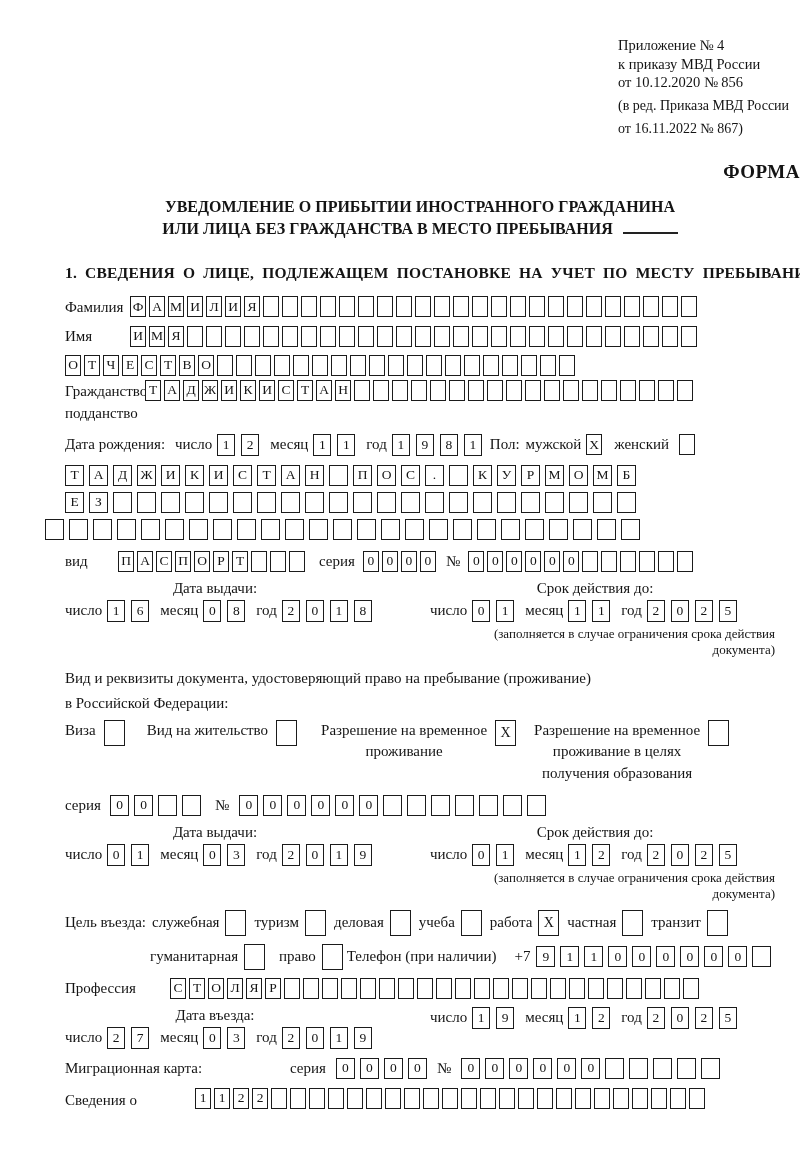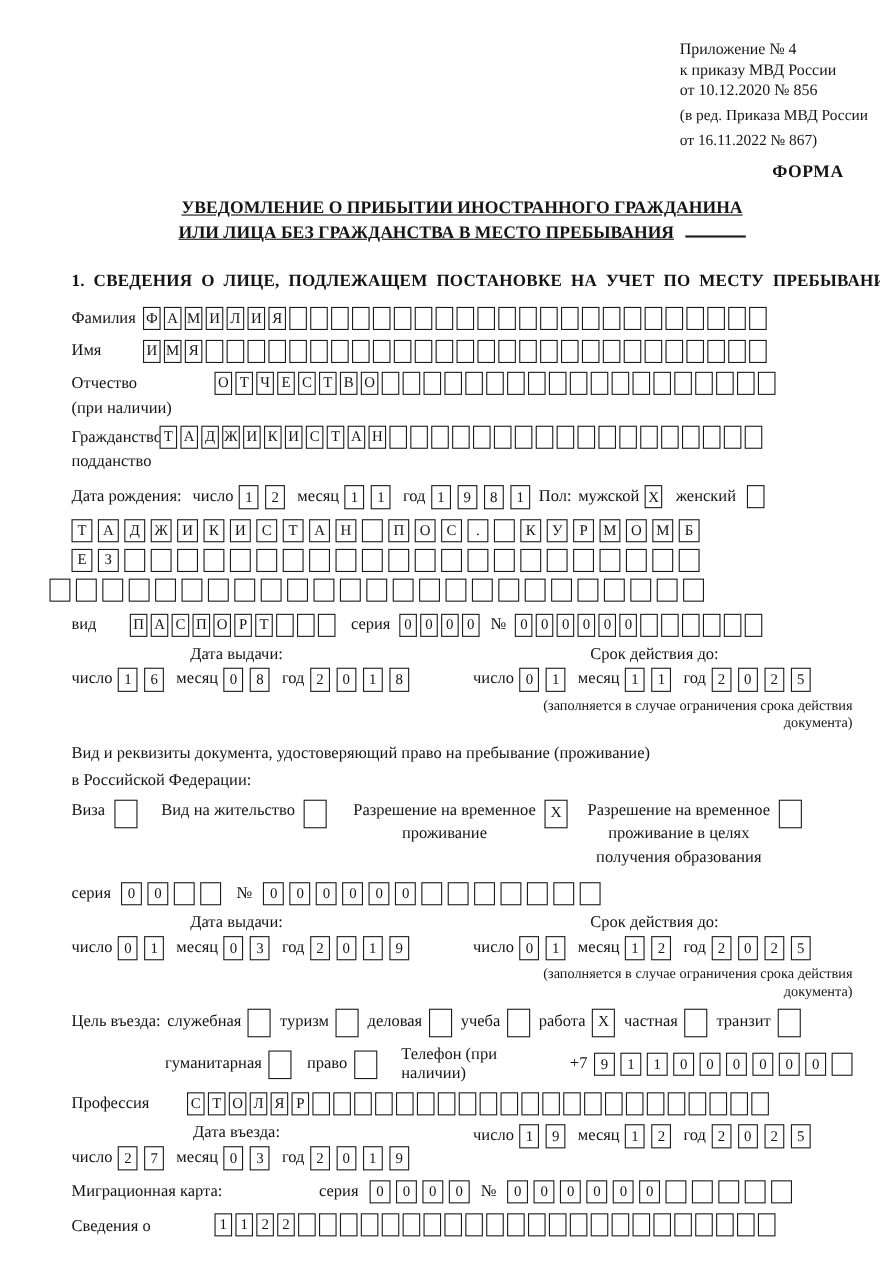--- a/index.html
+++ b/index.html
@@ -16,34 +16,32 @@
   }
   .appendix {
     margin: 36px 0 0 618px;
     width: 178px;
     line-height: 1.28;
     font-size: 14.5px;
   }
   .appendix .part2 { margin-top: 5px; font-size: 14px; }
   .forma {
     text-align: right;
-    padding-right: 33px;
-    margin-top: 11px;
+    margin-top: 24px;
     font-weight: bold;
-    font-size: 16px;
+    font-size: 19px;
     letter-spacing: 0.5px;
   }
   .content { padding: 0 25px 0 65px; }
   .title {
     margin-top: 13px;
     text-align: center;
     font-weight: bold;
     font-size: 16px;
     line-height: 1.35;
-    text-decoration: underline;
   }
   .title .uline {
     display: inline-block;
     width: 55px;
     border-bottom: 2px solid #222;
     height: 14px;
     margin-left: 10px;
   }
   .sect-head {
     margin-top: 24px;
@@ -180,24 +178,20 @@
           <span class="cell"></span>
           <span class="cell"></span>
           <span class="cell"></span>
           <span class="cell"></span>
           <span class="cell"></span>
           <span class="cell"></span>
         </span>
     </div>
 
     <div class="row top">
-      <span class="lblcol" style="width:130px">
-        <span>Отчество</span><br>
-        <span>(при наличии)</span>
-      </span>
       <span class="cells">
           <span class="cell">О</span>
           <span class="cell">Т</span>
           <span class="cell">Ч</span>
           <span class="cell">Е</span>
           <span class="cell">С</span>
           <span class="cell">Т</span>
           <span class="cell">В</span>
           <span class="cell">О</span>
           <span class="cell"></span>
@@ -628,21 +622,21 @@
         <span class="cells chk">
             <span class="cell"></span>
           </span>
       </span>
       <span class="inlineopt" style="margin-left:14px">
         <span>право</span>
         <span class="cells chk">
             <span class="cell"></span>
           </span>
       </span>
-      <span class="lbl" style="margin-left:22px">Телефон (при наличии)</span>
+      <span class="lbl" style="margin-left:4px">Телефон (при наличии)</span>
       <span class="lbl" style="margin-left:18px">+7</span>
       <span class="cells wide" style="margin-left:6px">
           <span class="cell">9</span>
           <span class="cell">1</span>
           <span class="cell">1</span>
           <span class="cell">0</span>
           <span class="cell">0</span>
           <span class="cell">0</span>
           <span class="cell">0</span>
           <span class="cell">0</span>

